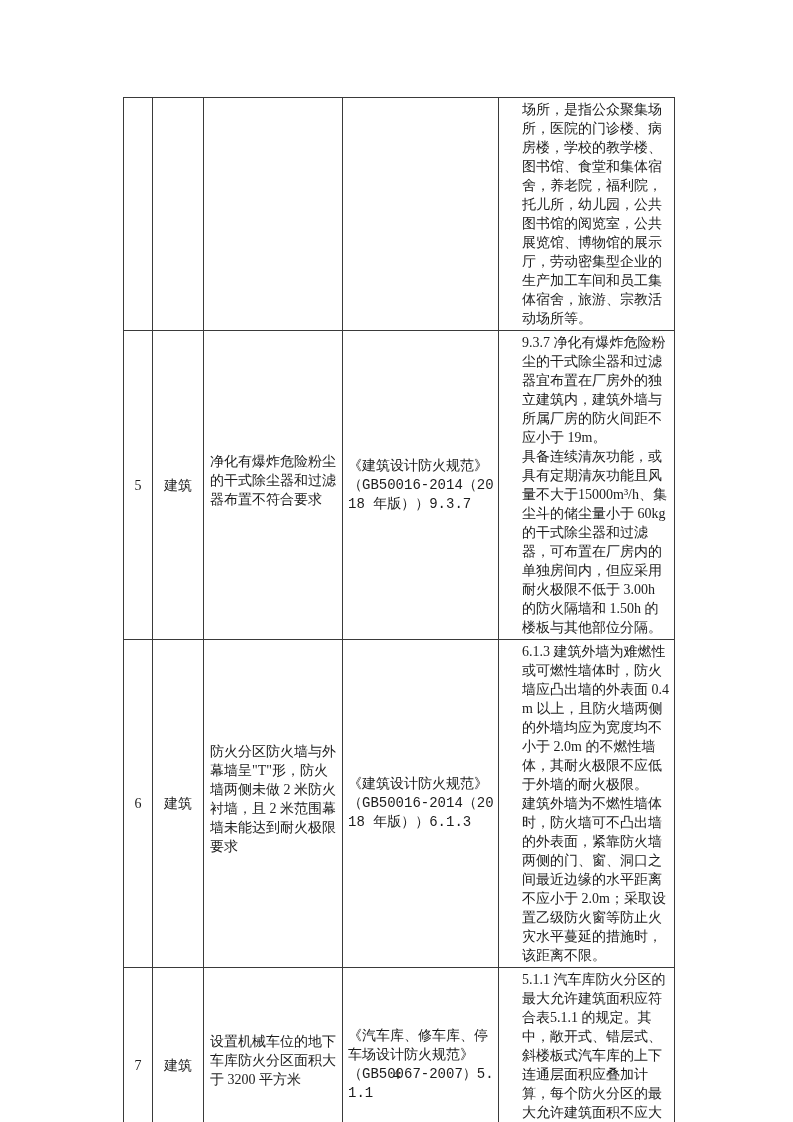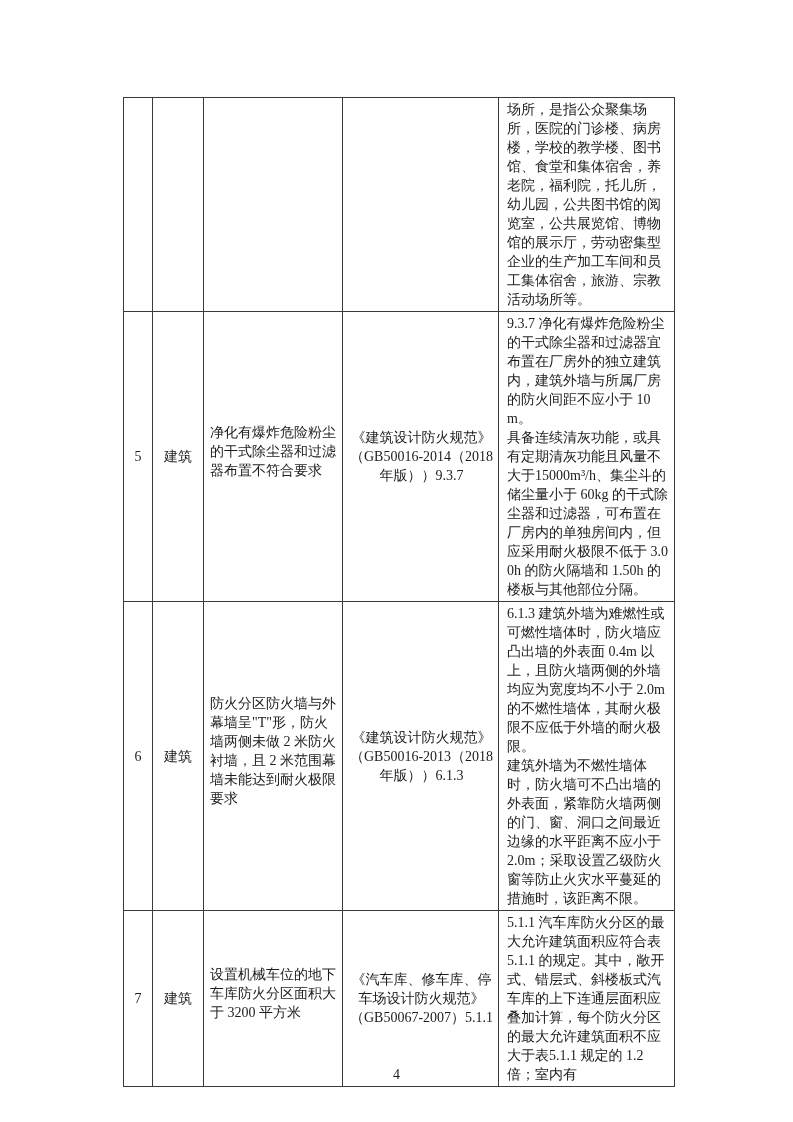--- a/index.html
+++ b/index.html
@@ -37,28 +37,29 @@
   tr.r2 { height: 287px; }
   tr.r3 { height: 158px; }
   td.c-num, td.c-cat {
     text-align: center;
   }
   td.c-desc {
     text-align: left;
     padding: 2px 4px 12px 6px;
   }
   td.c-std {
-    text-align: center;
+    text-align: left;
     padding: 2px 3px 2px 5px;
+    font-family: Liberation Mono, monospace;
   }
   td.c-detail {
     vertical-align: top;
     text-align: left;
     white-space: pre-line;
-    padding: 2px 3px 2px 8px;
+    padding: 2px 3px 2px 23px;
   }
   .page-number {
     position: absolute;
     top: 1066px;
     left: 0;
     width: 793px;
     text-align: center;
     font-size: 14px;
     line-height: 18px;
   }
@@ -80,28 +81,28 @@
       <td class="c-cat"></td>
       <td class="c-desc"></td>
       <td class="c-std"></td>
       <td class="c-detail">场所，是指公众聚集场所，医院的门诊楼、病房楼，学校的教学楼、图书馆、食堂和集体宿舍，养老院，福利院，托儿所，幼儿园，公共图书馆的阅览室，公共展览馆、博物馆的展示厅，劳动密集型企业的生产加工车间和员工集体宿舍，旅游、宗教活动场所等。</td>
     </tr>
     <tr class="r1">
       <td class="c-num">5</td>
       <td class="c-cat">建筑</td>
       <td class="c-desc">净化有爆炸危险粉尘的干式除尘器和过滤器布置不符合要求</td>
       <td class="c-std">《建筑设计防火规范》（GB50016-2014（2018 年版））9.3.7</td>
-      <td class="c-detail">9.3.7 净化有爆炸危险粉尘的干式除尘器和过滤器宜布置在厂房外的独立建筑内，建筑外墙与所属厂房的防火间距不应小于 10m。
+      <td class="c-detail">9.3.7 净化有爆炸危险粉尘的干式除尘器和过滤器宜布置在厂房外的独立建筑内，建筑外墙与所属厂房的防火间距不应小于 19m。
 具备连续清灰功能，或具有定期清灰功能且风量不大于15000m³/h、集尘斗的储尘量小于 60kg 的干式除尘器和过滤器，可布置在厂房内的单独房间内，但应采用耐火极限不低于 3.00h 的防火隔墙和 1.50h 的楼板与其他部位分隔。</td>
     </tr>
     <tr class="r2">
       <td class="c-num">6</td>
       <td class="c-cat">建筑</td>
       <td class="c-desc">防火分区防火墙与外幕墙呈"T"形，防火墙两侧未做 2 米防火衬墙，且 2 米范围幕墙未能达到耐火极限要求</td>
-      <td class="c-std">《建筑设计防火规范》（GB50016-2013（2018 年版））6.1.3</td>
+      <td class="c-std">《建筑设计防火规范》（GB50016-2014（2018 年版））6.1.3</td>
       <td class="c-detail">6.1.3 建筑外墙为难燃性或可燃性墙体时，防火墙应凸出墙的外表面 0.4m 以上，且防火墙两侧的外墙均应为宽度均不小于 2.0m 的不燃性墙体，其耐火极限不应低于外墙的耐火极限。
 建筑外墙为不燃性墙体时，防火墙可不凸出墙的外表面，紧靠防火墙两侧的门、窗、洞口之间最近边缘的水平距离不应小于 2.0m；采取设置乙级防火窗等防止火灾水平蔓延的措施时，该距离不限。</td>
     </tr>
     <tr class="r3">
       <td class="c-num">7</td>
       <td class="c-cat">建筑</td>
       <td class="c-desc">设置机械车位的地下车库防火分区面积大于 3200 平方米</td>
       <td class="c-std">《汽车库、修车库、停车场设计防火规范》（GB50067-2007）5.1.1</td>
       <td class="c-detail">5.1.1 汽车库防火分区的最大允许建筑面积应符合表5.1.1 的规定。其中，敞开式、错层式、斜楼板式汽车库的上下连通层面积应叠加计算，每个防火分区的最大允许建筑面积不应大于表5.1.1 规定的 1.2 倍；室内有</td>
     </tr>

